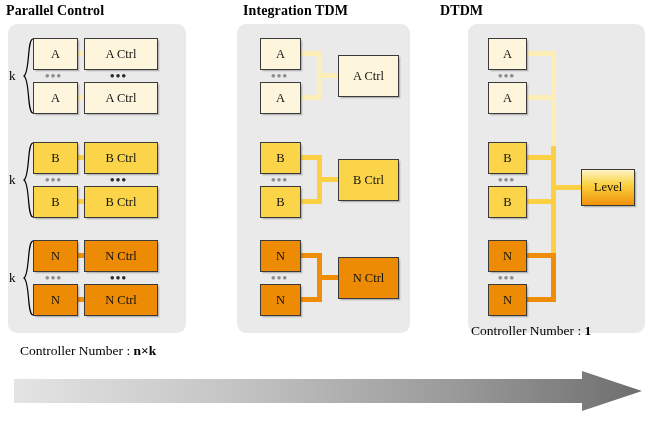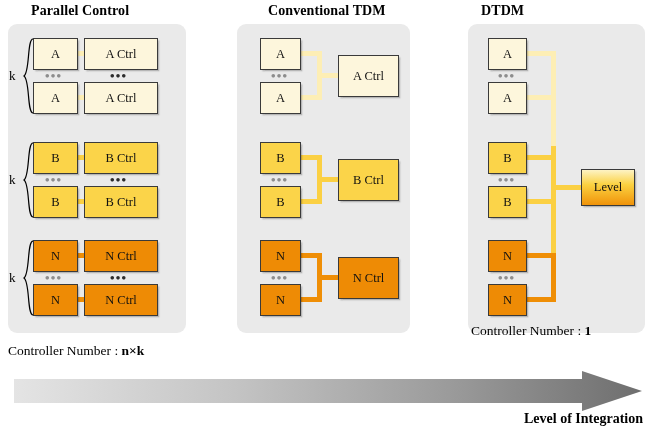--- a/index.html
+++ b/index.html
@@ -20,25 +20,24 @@
     width: 653px; height: 433px;
   }
   
   .panel-title {
     position: absolute;
     font-weight: bold;
     font-size: 14px;
     color: #000000;
     letter-spacing: 0.1px;
     white-space: nowrap;
-    margin-left: 25px;
   }
   #title-0 { left: 6px;   top: 3px; }
   #title-1 { left: 243px; top: 3px; }
-  #title-2 { left: 456px; top: 3px; }
+  #title-2 { left: 440px; top: 3px; }
 
   
   .panel-bg {
     position: absolute;
     background: #eaeaea;
     border-radius: 9px;
   }
   #panel-bg-0 { left: 8px;   top: 24px; width: 178px; height: 309px; }
   #panel-bg-1 { left: 237px; top: 24px; width: 173px; height: 309px; }
   #panel-bg-2 { left: 468px; top: 24px; width: 177px; height: 309px; }
@@ -97,21 +96,21 @@
   .dots-dark { color: #2b2b2b; }
 
   
   .caption {
     position: absolute;
     font-size: 13.5px;
     color: #000000;
     white-space: nowrap;
   }
   .caption b { font-weight: bold; }
-  #caption-0 { left: 8px;   top: 343px; }
+  #caption-0 { left: 20px;   top: 343px; }
   #caption-1 { left: 244px; top: 343px; }
   #caption-2 { left: 471px; top: 323px; }
 
   
   #arrow-wrap {
     position: absolute;
     left: 14px;
     top: 371px;
     width: 628px;
     height: 40px;
@@ -125,21 +124,21 @@
     color: #000000;
     white-space: nowrap;
   }
 </style>
 </head>
 <body>
 
 <div class="root">
 
   <div class="panel-title" id="title-0">Parallel Control</div>
-  <div class="panel-title" id="title-1">Conventional TDM</div>
+  <div class="panel-title" id="title-1">Integration TDM</div>
   <div class="panel-title" id="title-2">DTDM</div>
 
   <div class="panel-bg" id="panel-bg-0"></div>
   <div class="panel-bg" id="panel-bg-1"></div>
   <div class="panel-bg" id="panel-bg-2"></div>
 
   <div class="brace" style="left:22px; top:38px;">
     <svg width="12" height="76" viewBox="0 0 12 76">
       <path d="M11 1 C5 1 8 34 2 38 C8 42 5 75 11 75" fill="none" stroke="#000" stroke-width="1.2"></path>
     </svg>
@@ -259,15 +258,14 @@
         <linearGradient id="arrGrad" x1="0" y1="0" x2="1" y2="0">
           <stop offset="0" stop-color="#e4e4e4"></stop>
           <stop offset="0.35" stop-color="#c4c4c4"></stop>
           <stop offset="0.7" stop-color="#9a9a9a"></stop>
           <stop offset="1" stop-color="#6e6e6e"></stop>
         </linearGradient>
       </defs>
       <path d="M0 8 L568 8 L568 0 L628 20 L568 40 L568 32 L0 32 Z" fill="url(#arrGrad)"></path>
     </svg>
   </div>
-  <div id="integration-label">Level of Integration</div>
 
 </div>
 
 </body></html>

